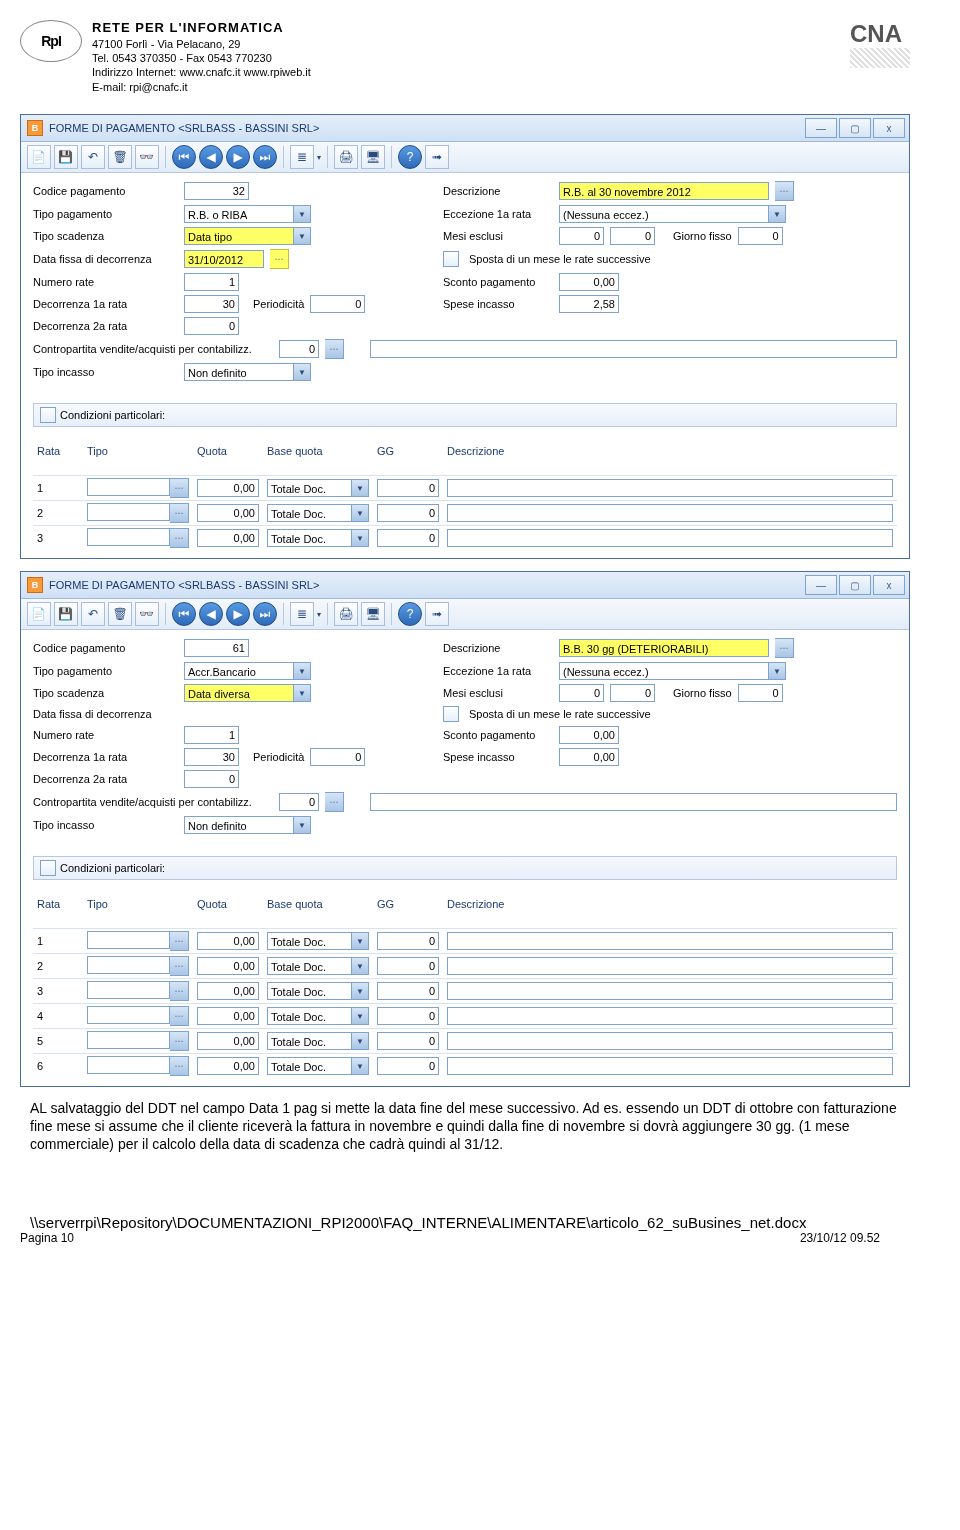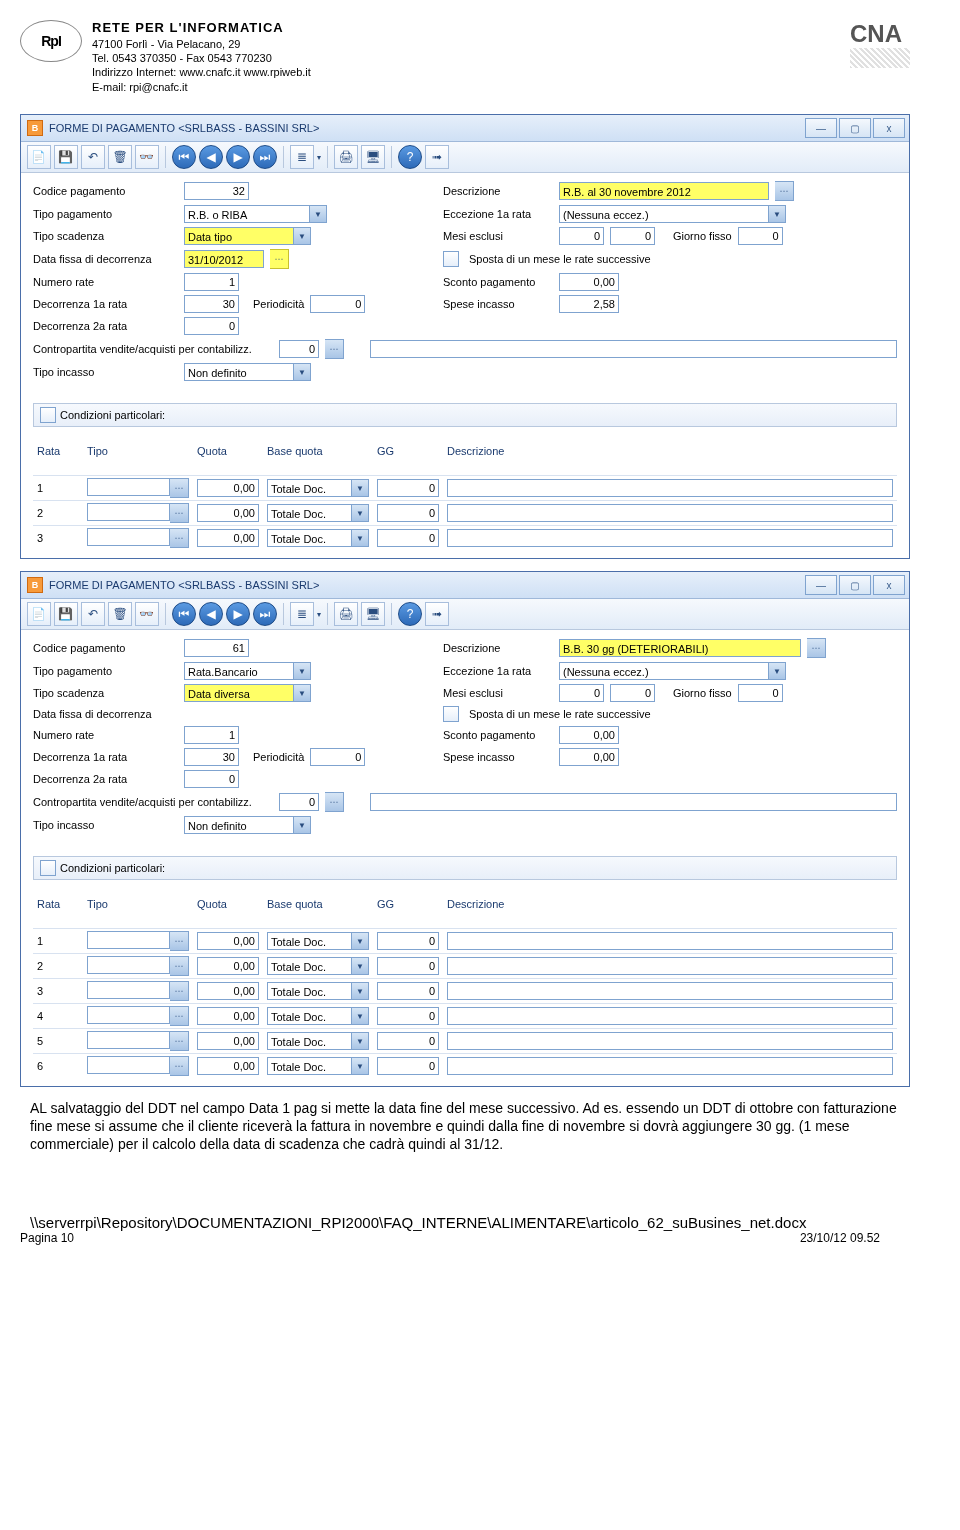--- a/index.html
+++ b/index.html
@@ -113,21 +113,21 @@
       </div>
       <div class="frow">
           <span class="flab" style="width:110px">Descrizione</span>
         <span class="inp hl" style="width:210px">R.B. al 30 novembre 2012</span>
           <div class="lookup">⋯</div>
       </div>
 
       <div class="frow">
           <span class="flab">Tipo pagamento</span>
         <div class="combo">
-            <span class="inp" style="width:126px">R.B. o RIBA</span>
+            <span class="inp" style="width:110px">R.B. o RIBA</span>
             <div class="cb">▼</div>
           </div>
       </div>
       <div class="frow">
           <span class="flab" style="width:110px">Eccezione 1a rata</span>
         <div class="combo">
             <span class="inp" style="width:210px">(Nessuna eccez.)</span>
             <div class="cb">▼</div>
           </div>
       </div>
@@ -306,27 +306,27 @@
       <div class="tbtn">➟</div>
     </div>
 
     <div class="form-body">
       <div class="frow">
           <span class="flab">Codice pagamento</span>
         <input class="inp num" style="width: 65px;" value="61">
       </div>
       <div class="frow">
           <span class="flab" style="width:110px">Descrizione</span>
-        <span class="inp hl" style="width:242px">B.B. 30 gg (DETERIORABILI)</span>
+        <span class="inp hl" style="width:210px">B.B. 30 gg (DETERIORABILI)</span>
           <div class="lookup">⋯</div>
       </div>
       <div class="frow">
           <span class="flab">Tipo pagamento</span>
         <div class="combo">
-            <span class="inp" style="width:110px">Rata.Bancario</span>
+            <span class="inp" style="width:110px">Accr.Bancario</span>
             <div class="cb">▼</div>
           </div>
       </div>
       <div class="frow">
           <span class="flab" style="width:110px">Eccezione 1a rata</span>
         <div class="combo">
             <span class="inp" style="width:210px">(Nessuna eccez.)</span>
             <div class="cb">▼</div>
           </div>
       </div>

